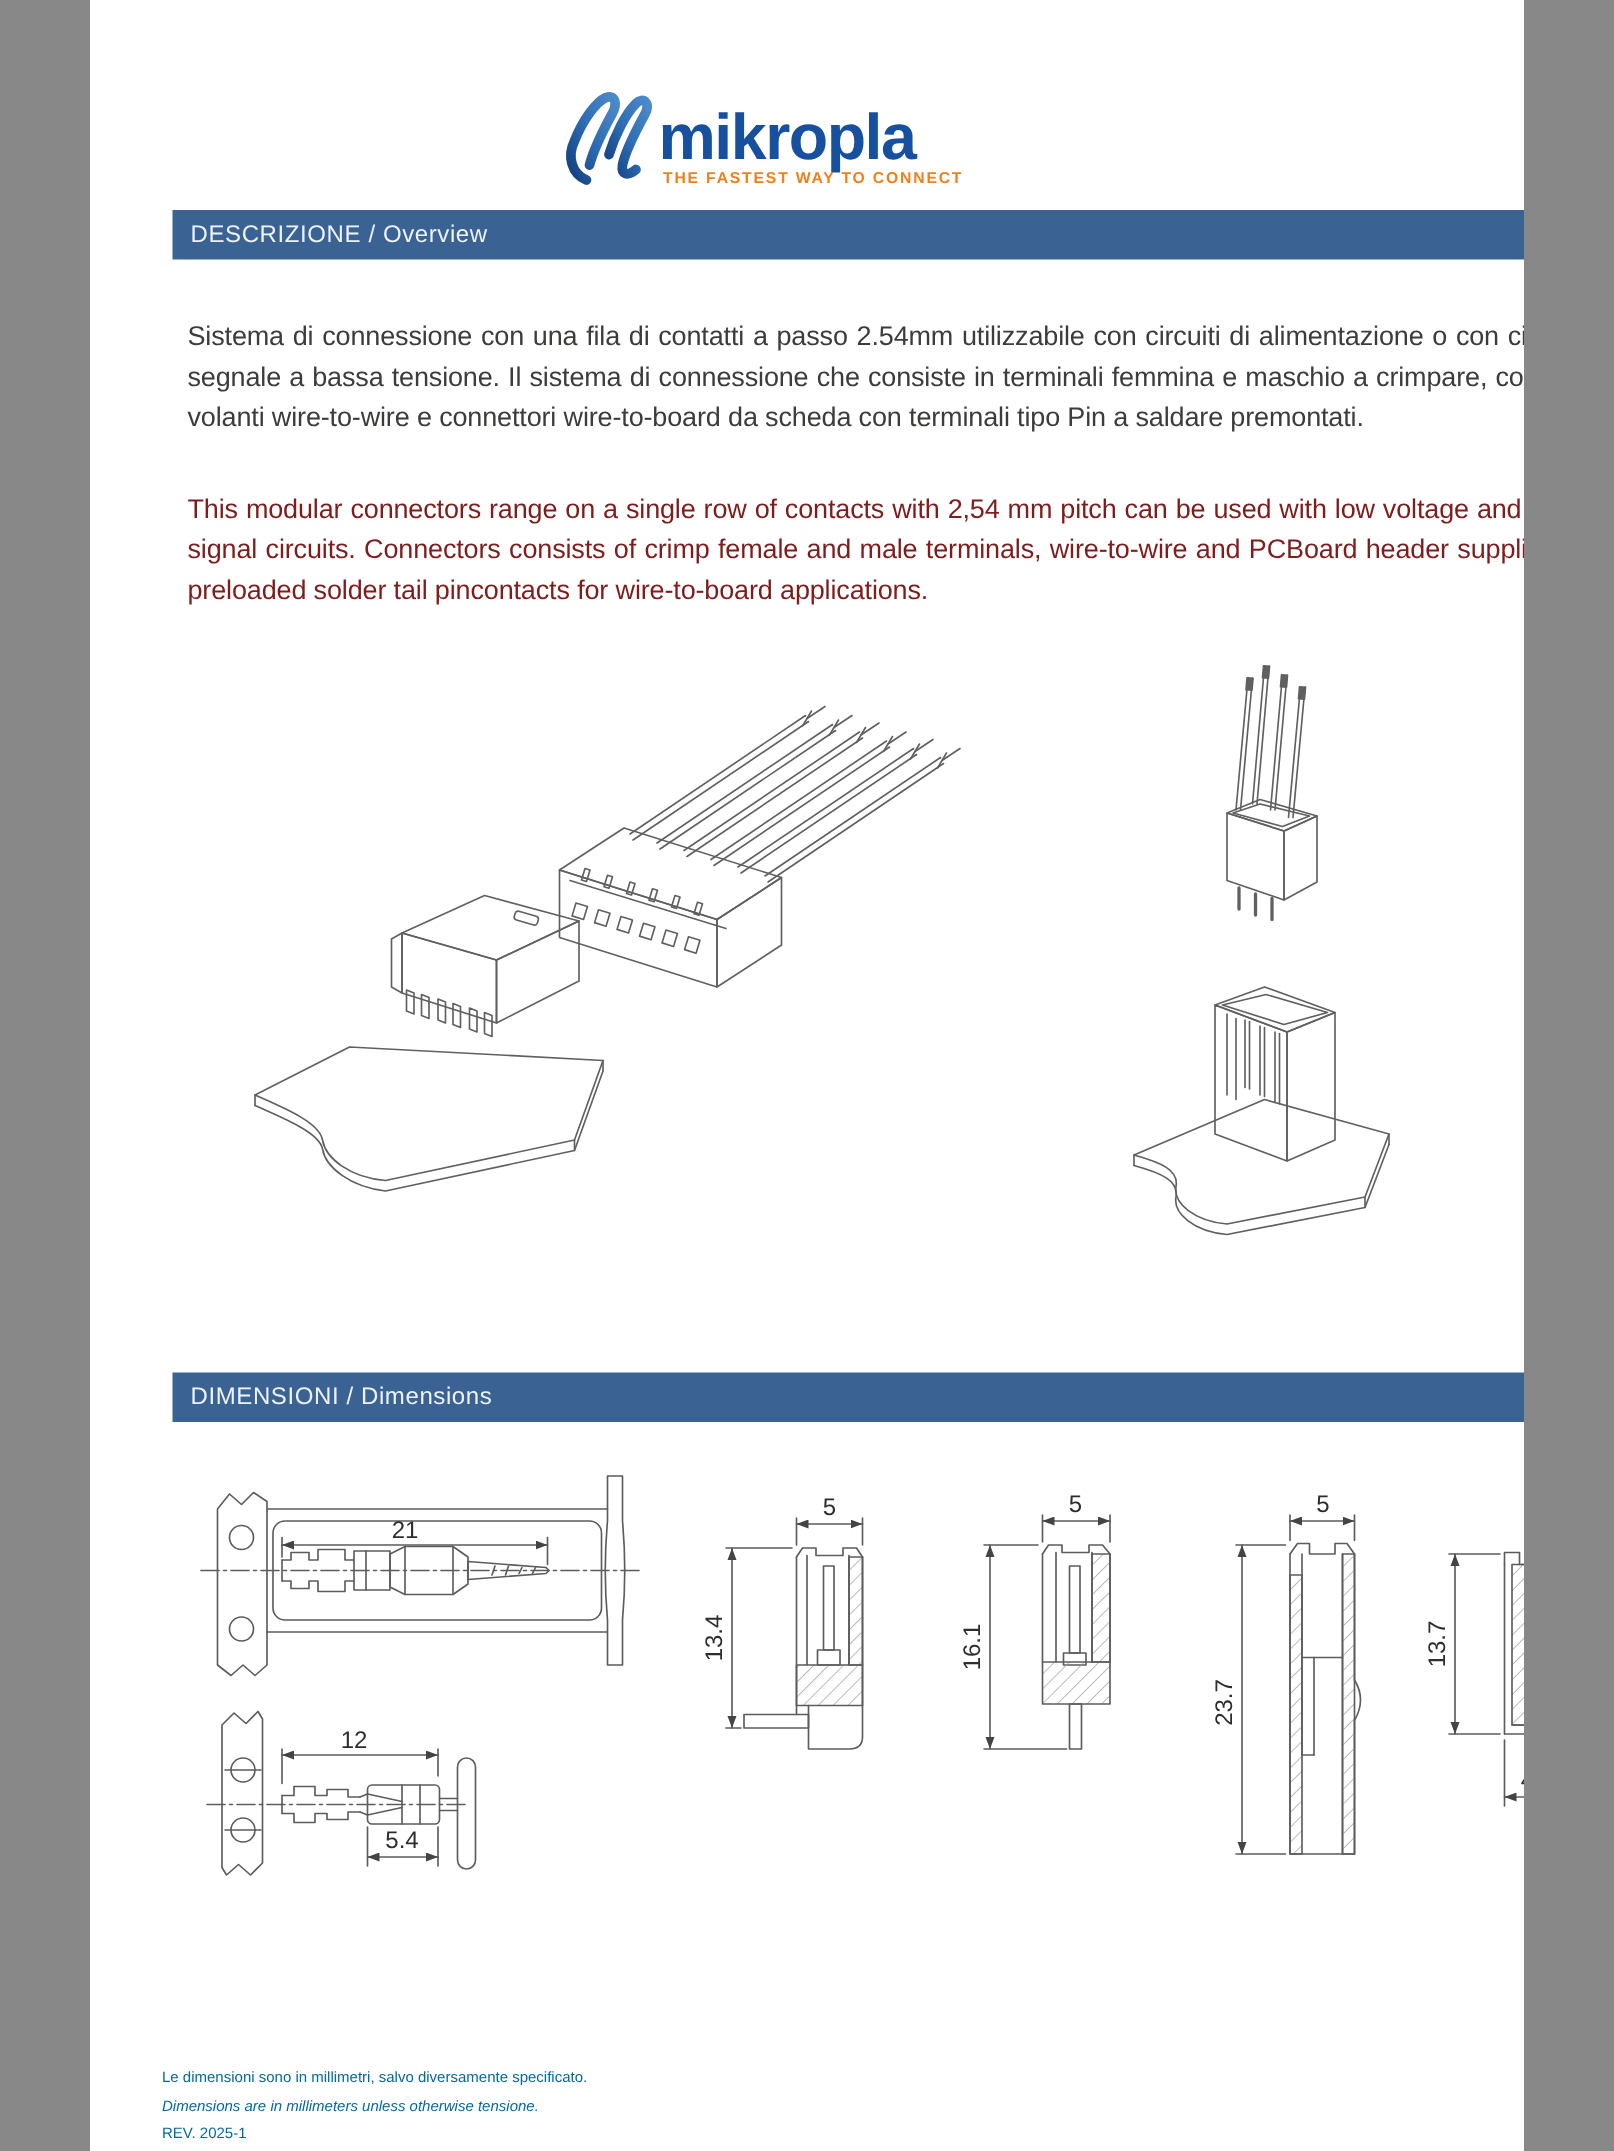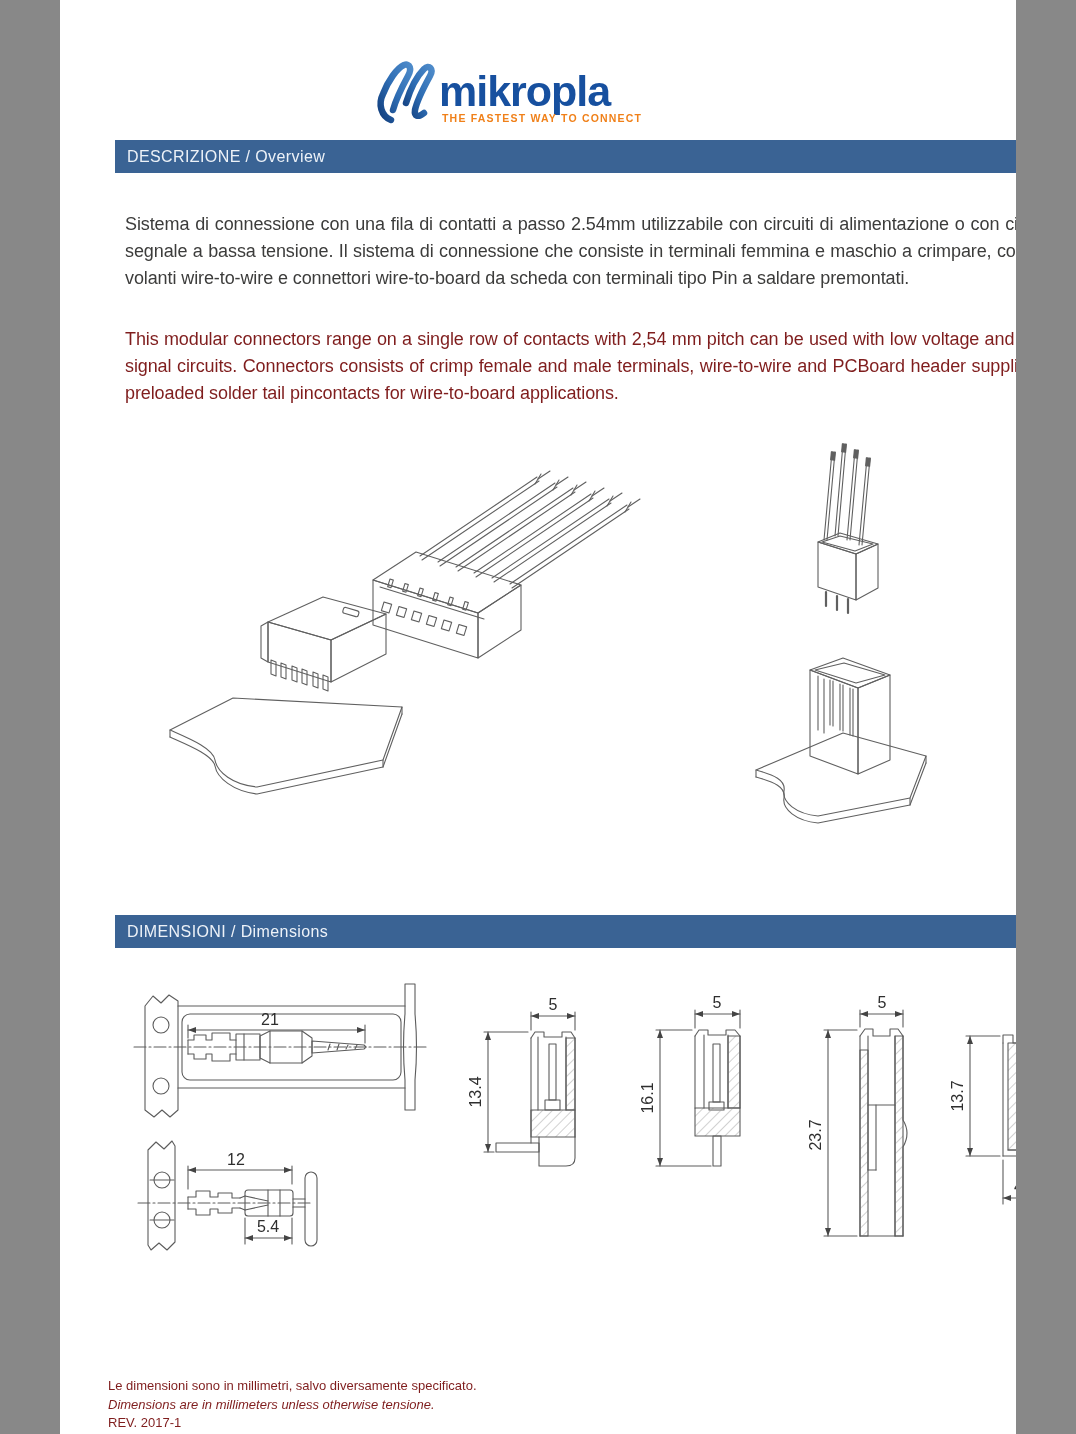--- a/index.html
+++ b/index.html
@@ -14,21 +14,21 @@
     font-size:16px;letter-spacing:.4px;padding-left:12px;box-sizing:border-box;
   }
   .para{
     position:absolute;left:65px;width:950px;text-align:justify;
     font-size:18px;line-height:27px;letter-spacing:-0.1px;
   }
   .para-it{top:193px;color:#3C3C3B;}
   .para-en{top:308px;color:#7f1d1d;}
   .drawing{position:absolute;left:58px;}
   .footer{
-    position:absolute;top:1377px;font-size:13px;line-height:18.5px;color:#7f1d1d;
+    position:absolute;top:1377px;font-size:10px;line-height:18.5px;color:#0369a1;
   }
   .footer-left{left:48px;width:470px;}
   .footer-right{left:538px;width:485px;}
   .it{font-style:italic;}
   svg text{font-family:"Liberation Sans",sans-serif;}
   .dimtxt{font-size:16px;fill:#2e2e2e;}
 </style>
 </head>
 <body>
 
@@ -353,16 +353,16 @@
         <line x1="929" y1="190" x2="929" y2="234"></line>
         <line x1="885" y1="228" x2="929" y2="228" marker-start="url(#as)" marker-end="url(#ae)"></line>
         <text class="dimtxt" x="907" y="222" text-anchor="middle" stroke="none">4.1</text>
       </g>
     </g>
   </svg>
 
   <div class="footer footer-left">
     <div>Le dimensioni sono in millimetri, salvo diversamente specificato.</div>
     <div class="it">Dimensions are in millimeters unless otherwise tensione.</div>
-    <div>REV. 2017-1</div>
+    <div>REV. 2025-1</div>
   </div>
 
 </div>
 
 </body></html>

